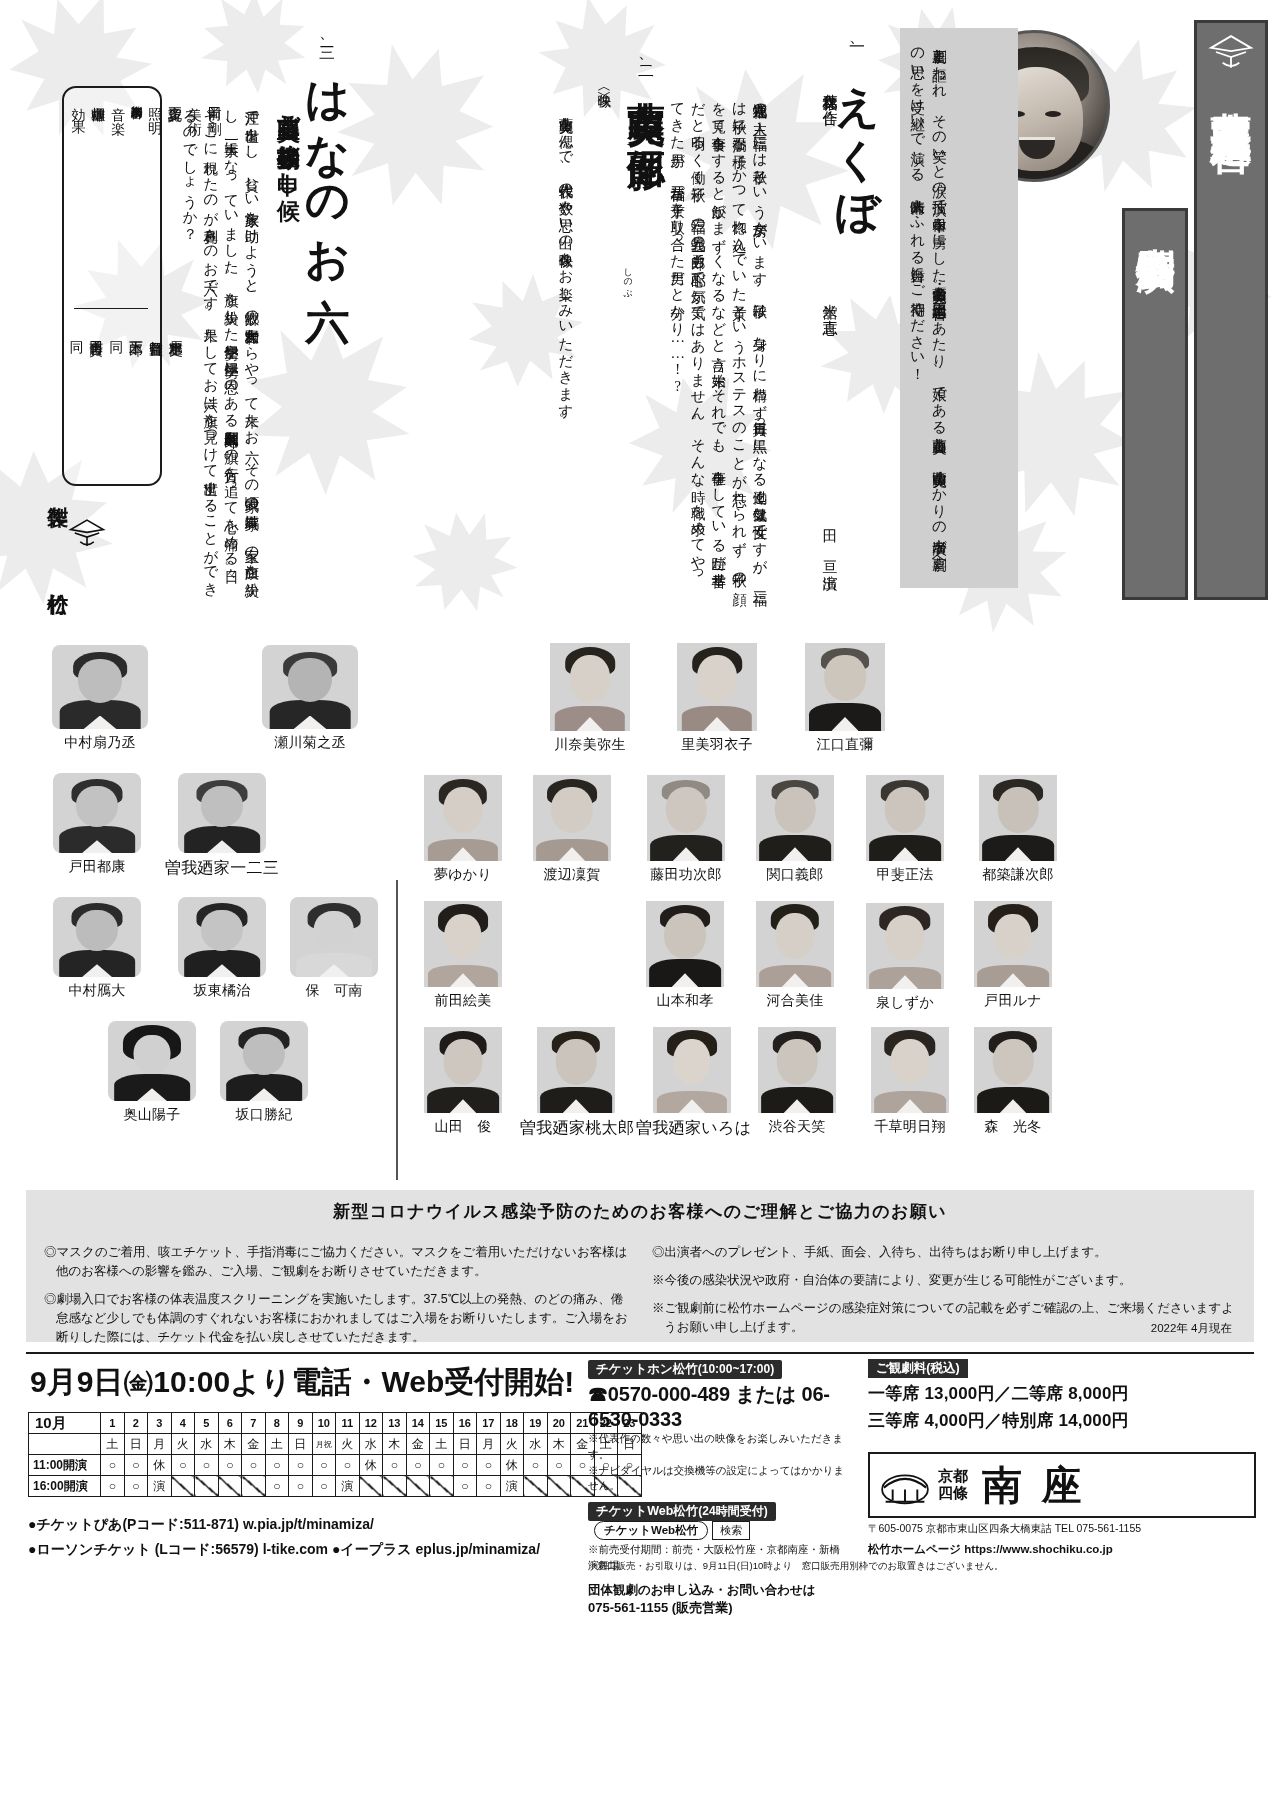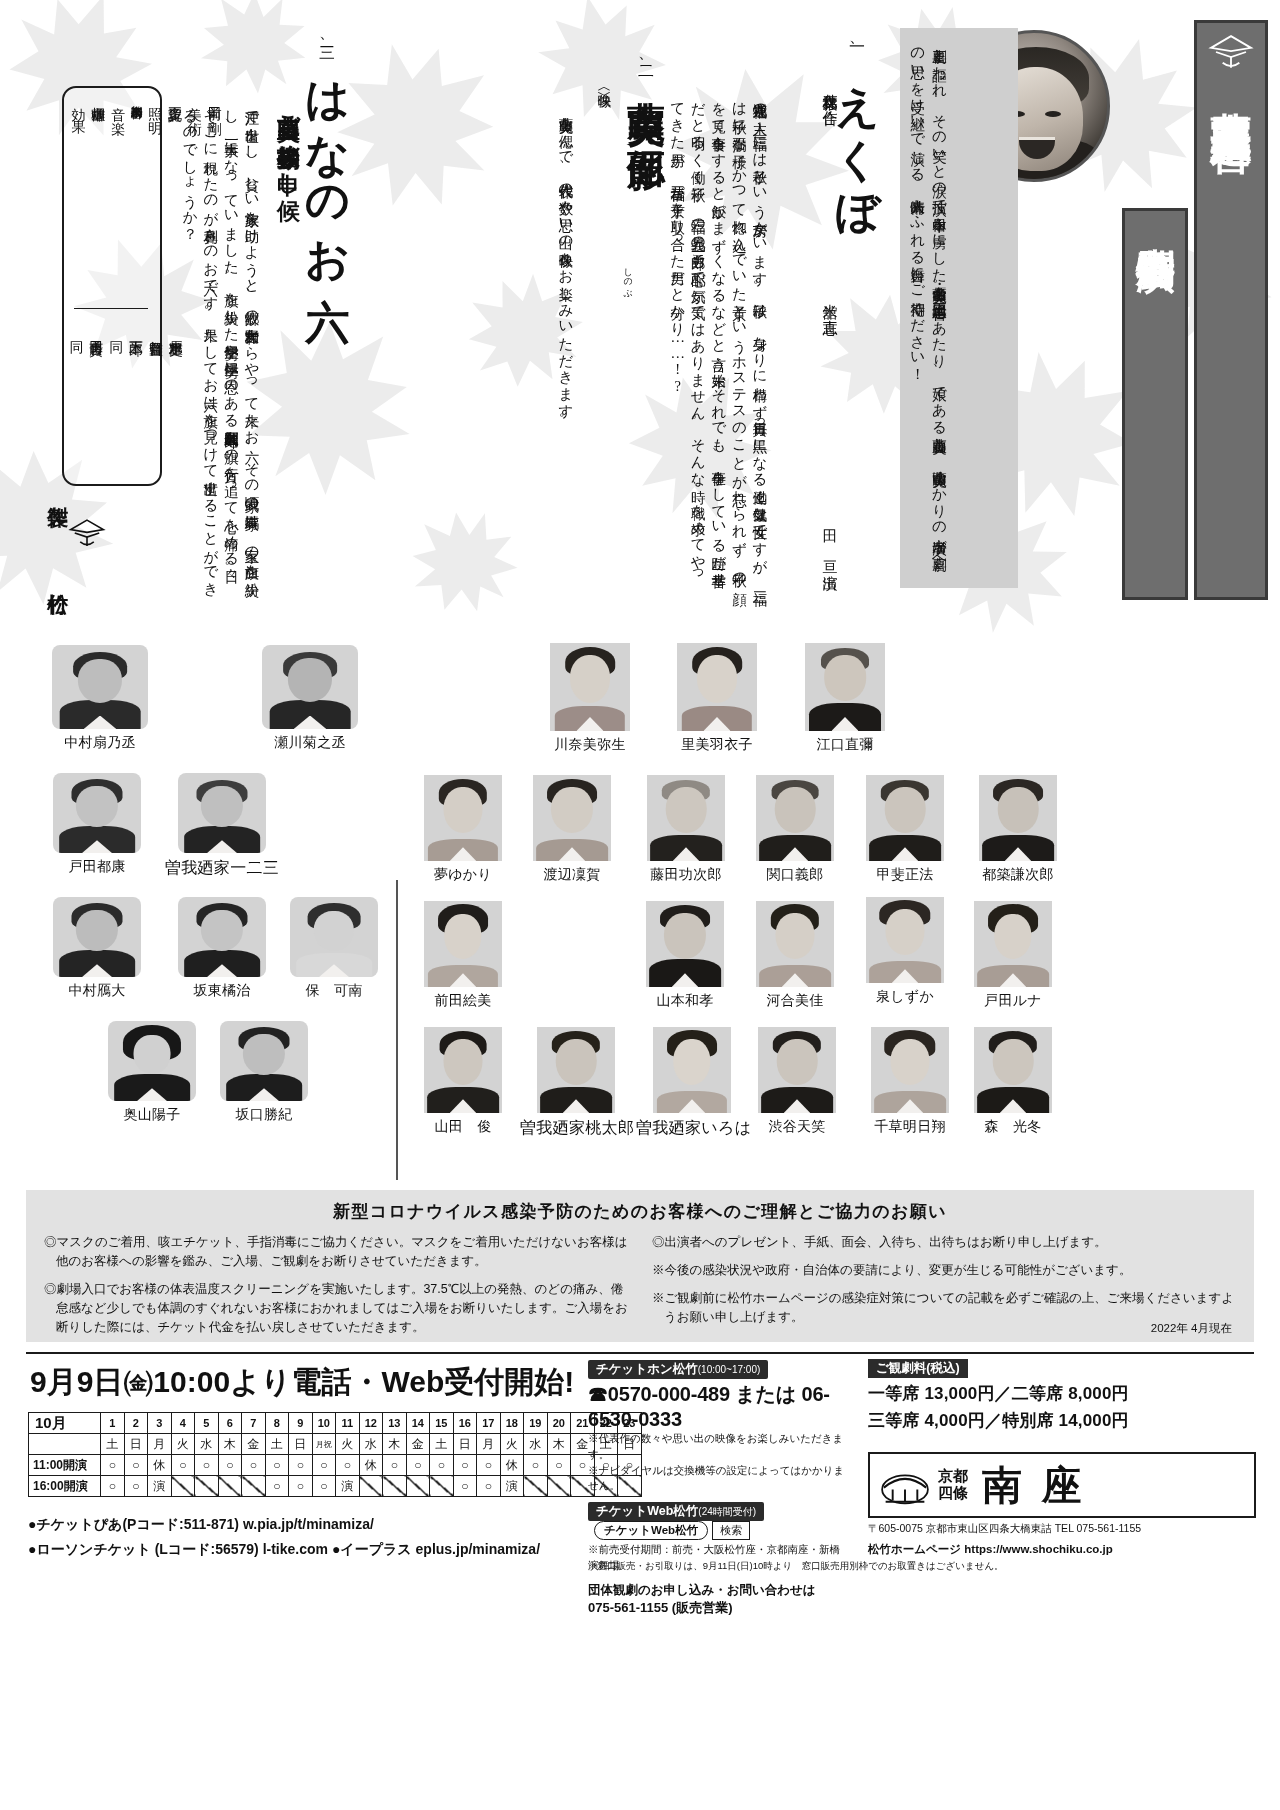--- a/index.html
+++ b/index.html
@@ -193,21 +193,21 @@
   .cast-name.small { font-size: 16px; }
 
   
   #covid {
     position: absolute; left: 26px; top: 1190px; width: 1228px; height: 152px;
     background: #e2e2e2; z-index: 3; padding: 10px 18px 8px;
   }
   #covid-title {
     text-align: center; font-size: 17px; font-weight: bold;
     font-family: "Liberation Serif", "DejaVu Serif", serif;
-    letter-spacing: .08em; margin-bottom: 10px;
+    letter-spacing: .08em; margin-bottom: 20px;
   }
   #covid-cols { display: flex; gap: 24px; }
   #covid-cols .col { flex: 1; }
   .covid-p {
     font-size: 12.5px; line-height: 1.52; margin-bottom: 9px;
     text-indent: -12px; padding-left: 12px;
   }
   #covid-date {
     position: absolute; right: 22px; bottom: 6px; font-size: 11.5px;
   }
@@ -245,21 +245,21 @@
   #ticket-links {
     position: absolute; left: 28px; top: 160px; font-size: 14px; line-height: 1.75; font-weight: bold;
   }
 
   
   #mid-col { position: absolute; left: 588px; top: 8px; width: 262px; font-size: 12px; }
   .mid-head {
     background: #2b2b2b; color: #fff; display: inline-block;
     font-size: 12.5px; font-weight: bold; padding: 1px 8px; border-radius: 2px;
   }
-  .mid-head .sub { font-weight: normal; font-size: 10px; }
+  .mid-head .sub { font-weight: bold; font-size: 12px; }
   .mid-tel { font-size: 20px; font-weight: bold; letter-spacing: -.01em; margin-top: 2px; }
   .mid-note { font-size: 10.5px; line-height: 1.5; }
   #web-btn {
     display: inline-block; border: 1.5px solid #1b1b1b; border-radius: 11px;
     font-size: 11.5px; font-weight: bold; padding: 1px 9px; margin-left: 6px;
   }
   #search-btn {
     display: inline-block; border: 1.5px solid #1b1b1b;
     font-size: 11px; padding: 1px 7px; margin-left: 4px;
   }
@@ -611,21 +611,21 @@
   </div>
   <div class="cast-cell" style="left:750px;top:276px;width:90px">
     <div class="thumb" style="width:78px;height:86px">
       <div class="ph-body" style="width:92%;height:26%;background:#ab9f97"></div>
         <div class="ph-collar"></div>
       <div class="ph-hair" style="width:62%;height:32%;top:4%;background:#232019"></div>
       <div class="ph-face" style="width:50%;height:54%;top:14%;background:#d5cfc7"></div>
     </div>
     <div class="cast-name">河合美佳</div>
   </div>
-  <div class="cast-cell" style="left:860px;top:272px;width:90px">
+  <div class="cast-cell" style="left:860px;top:278px;width:90px">
     <div class="thumb" style="width:78px;height:86px">
       <div class="ph-body" style="width:92%;height:26%;background:#ada29a"></div>
         <div class="ph-collar"></div>
       <div class="ph-hair" style="width:66%;height:30%;top:4%;background:#2c2723"></div>
       <div class="ph-face" style="width:50%;height:54%;top:14%;background:#d6d0c8"></div>
     </div>
     <div class="cast-name">泉しずか</div>
   </div>
   <div class="cast-cell" style="left:968px;top:276px;width:90px">
     <div class="thumb" style="width:78px;height:86px">

